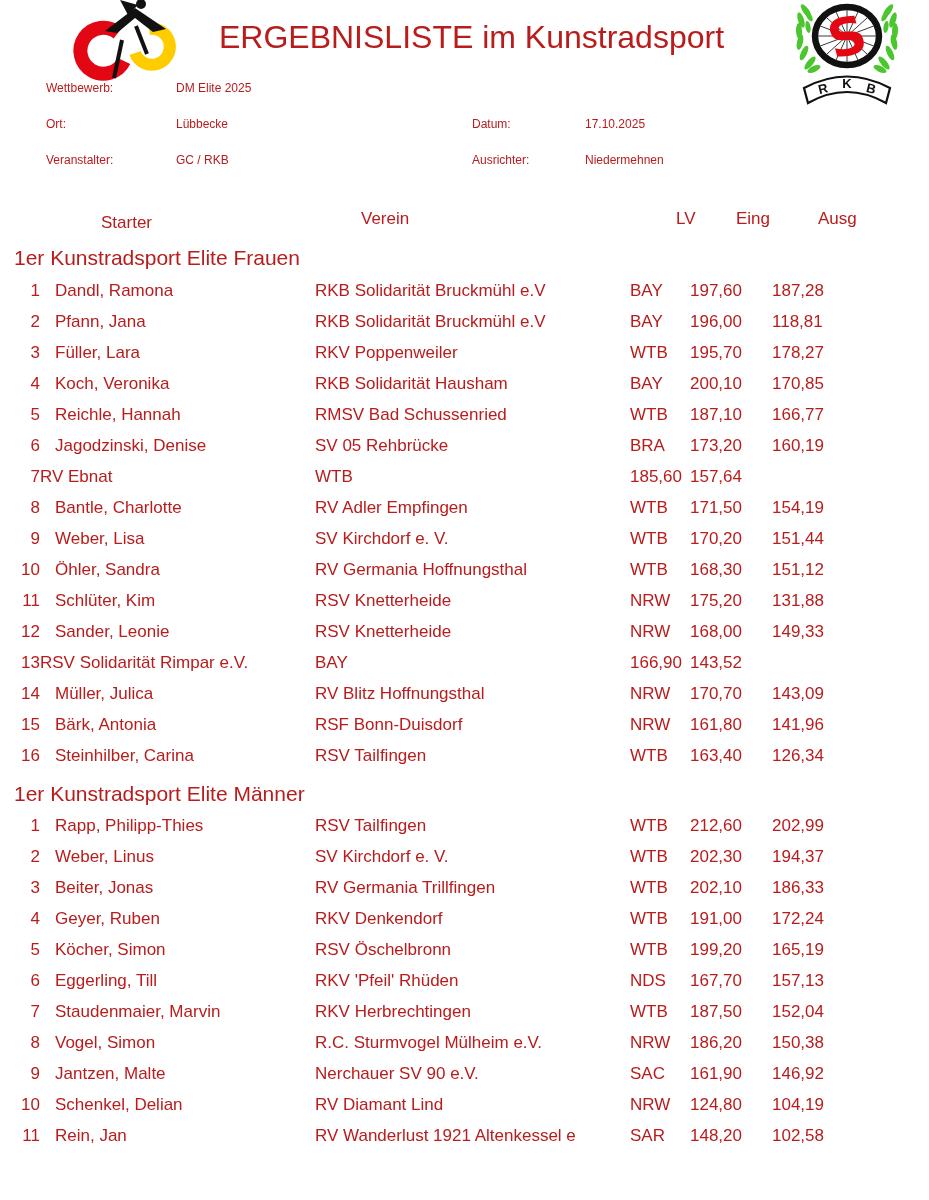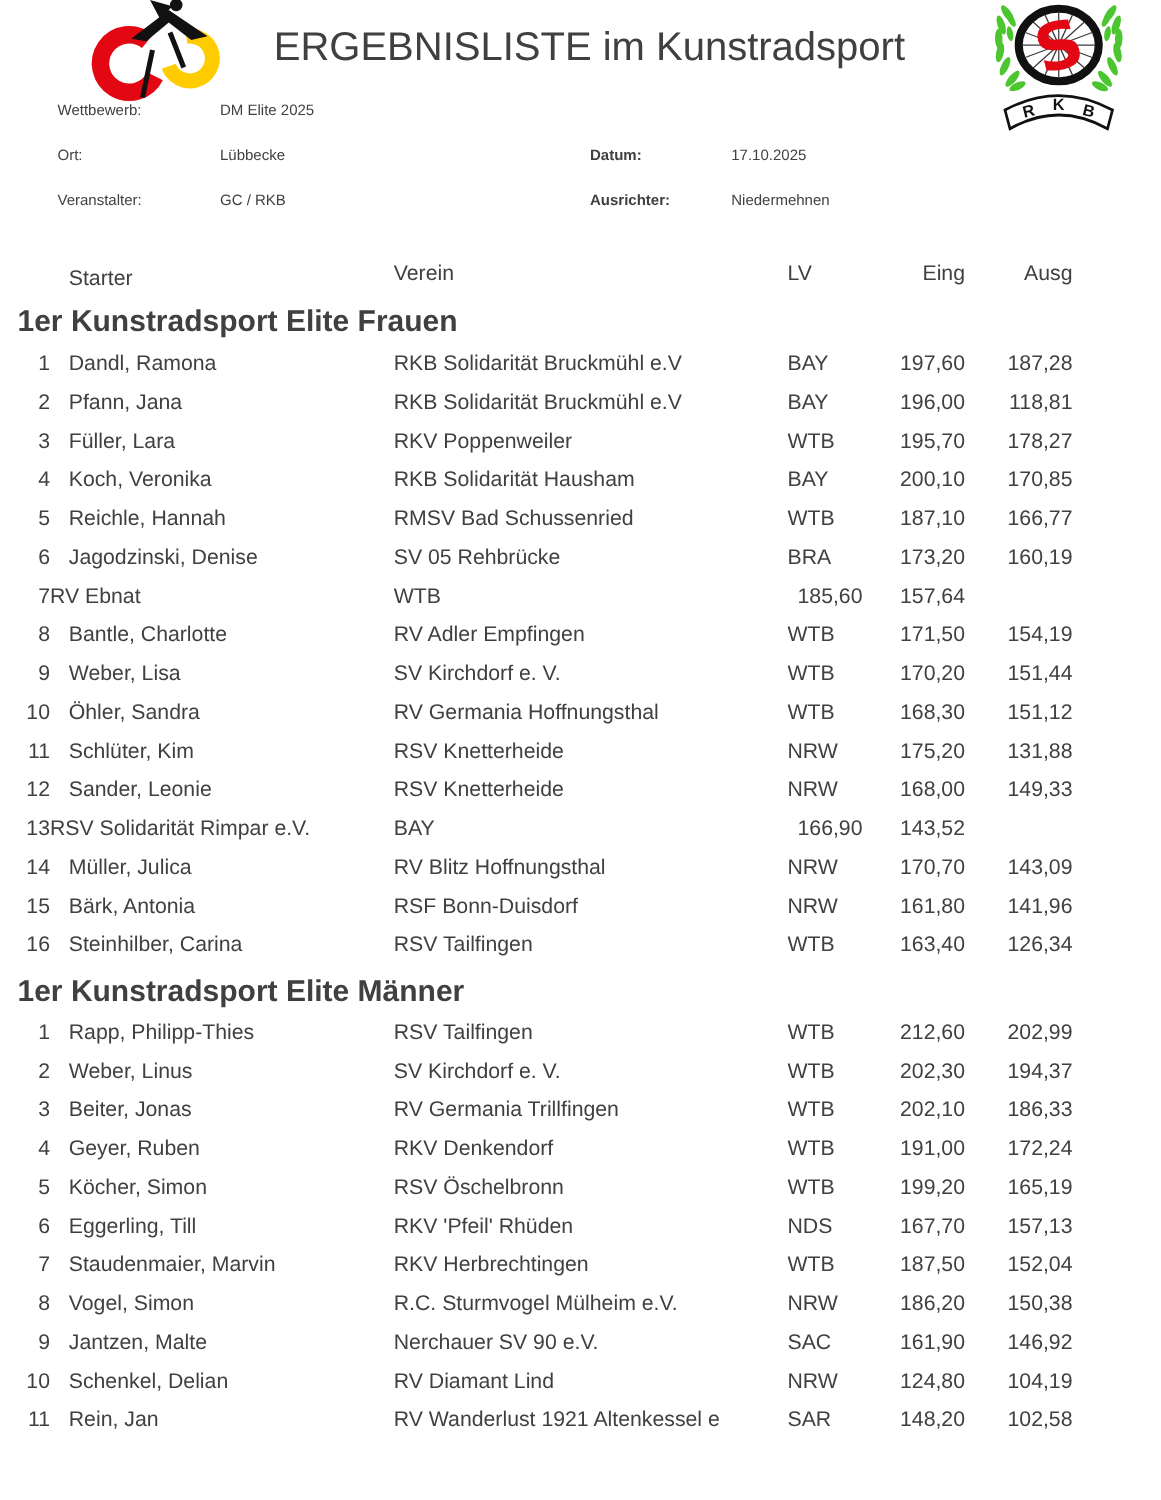--- a/index.html
+++ b/index.html
@@ -1,48 +1,48 @@
 <!DOCTYPE html>
 <html><head>
 <meta charset="utf-8">
 <style>
   html,body{margin:0;padding:0;background:#ffffff;}
   .page{
     position:relative;width:929px;height:1200px;background:#ffffff;
-    font-family:"Liberation Sans",sans-serif;color:#404040;overflow:hidden;
+    font-family:"Liberation Sans",sans-serif;color:#b91c1c;overflow:hidden;
   }
   
   .title{
     position:absolute;top:18px;left:0;width:100%;text-align:center;
     font-size:32px;line-height:38px;padding-left:14px;box-sizing:border-box;
     white-space:nowrap;
   }
   .gc-logo{position:absolute;left:70px;top:0;width:130px;height:95px;}
   .rkb-logo{position:absolute;left:786px;top:3px;width:122px;height:104px;}
   
   .meta-row{position:absolute;left:0;width:100%;height:18px;font-size:12px;line-height:18px;}
   .meta-row.r1{top:79px;}
   .meta-row.r2{top:115px;}
   .meta-row.r3{top:151px;}
   .m-label1{position:absolute;left:46px;}
   .m-value1{position:absolute;left:176px;}
-  .m-label2{position:absolute;left:472px;font-weight:bold;}
+  .m-label2{position:absolute;left:472px;}
   .m-value2{position:absolute;left:585px;}
   
   .grid{
     display:grid;grid-template-columns:40px 275px 315px 60px 82px 86px;
     width:858px;height:31px;align-items:center;font-size:17px;
   }
   .c-rank{text-align:right;}
   .c-name{padding-left:15px;}
-  .c-eing,.c-ausg{text-align:right;}
-  .thead{position:absolute;top:203px;left:0;}
+  .c-eing,.c-ausg{text-align:left;}
+  .thead{position:absolute;top:203px;left:0;padding-left:46px;}
   .thead .c-name{position:relative;top:4px;}
   .section-title{
-    position:absolute;left:14px;font-size:24px;line-height:22px;font-weight:bold;
+    position:absolute;left:14px;font-size:21px;line-height:22px;font-weight:normal;
     white-space:nowrap;
   }
   .st1{top:247px;}
   .st2{top:783px;}
   .rows{position:absolute;left:0;width:858px;}
   .rows1{top:275px;}
   .rows2{top:810px;}
   .cell{white-space:nowrap;overflow:hidden;}
 </style>
 </head>

